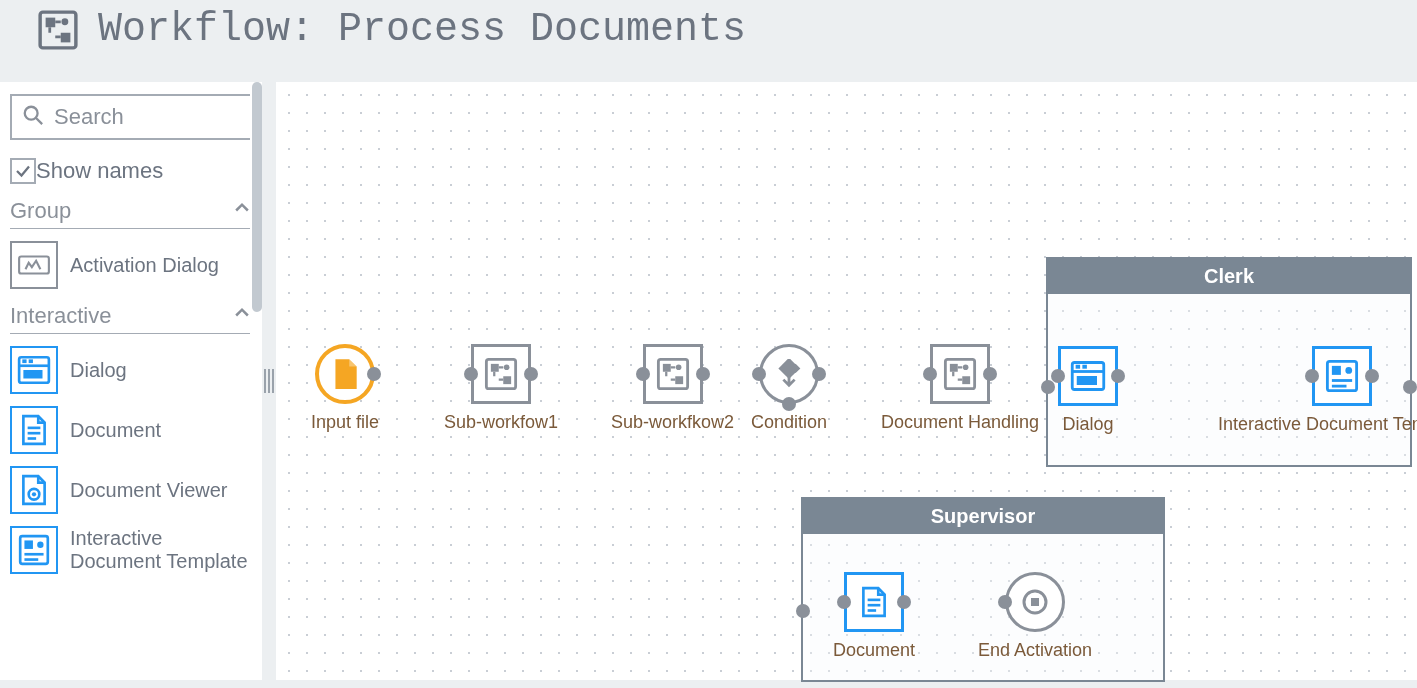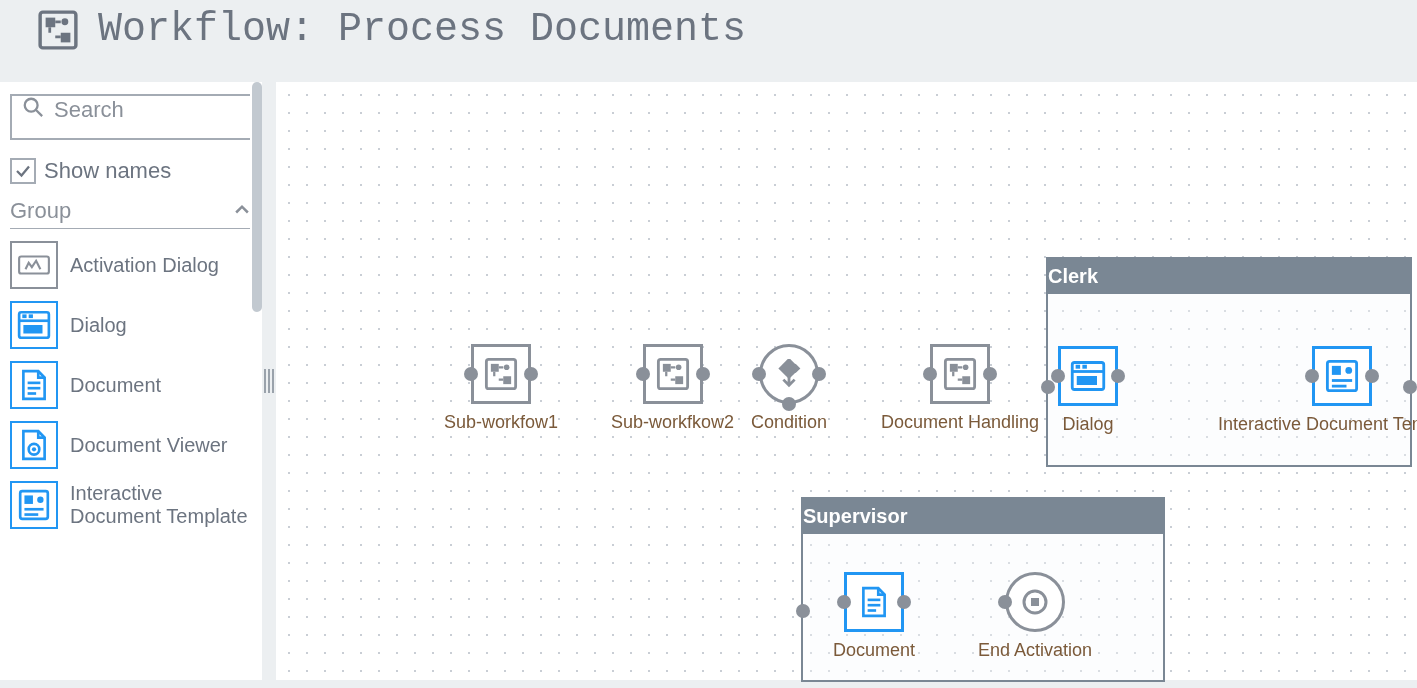--- a/index.html
+++ b/index.html
@@ -19,28 +19,28 @@
   
   .header{display:flex;align-items:center;gap:18px;padding:8px 36px 30px 36px;}
   .header-icon{color:var(--gray1);flex:0 0 auto;}
   .header-title{font-size:40px;font-weight:300;color:var(--gray1);line-height:1;font-family:Liberation Mono, monospace;}
   
   .body{display:flex;height:calc(100% - 90px);}
   .sidebar-wrap{position:relative;width:262px;flex:0 0 262px;}
   .sidebar{position:absolute;inset:0;background:#fff;padding:12px 10px 6px 10px;}
   .sidebar-scroll-track{position:absolute;right:0;top:0;bottom:0;width:12px;background:#fff;}
   .sidebar-scroll-thumb{position:absolute;right:0;top:0;width:10px;height:230px;background:#c2c9d0;border-radius:5px;}
-  .search-box{display:flex;align-items:flex-start;border:2px solid var(--gray-border);height:46px;padding:0 10px;color:var(--gray2);gap:8px;background:#fff;}
+  .search-box{display:flex;align-items:center;border:2px solid var(--gray-border);height:46px;padding:0 10px;color:var(--gray2);gap:8px;background:#fff;}
   .search-input{border:none;outline:none;font-size:22px;color:var(--gray2);width:100%;background:transparent;}
   .search-input::placeholder{color:var(--gray2);}
-  .checkbox-row{display:flex;align-items:center;gap:8px;margin-top:18px;}
+  .checkbox-row{display:flex;align-items:center;margin-top:18px;}
   .checkbox{width:26px;height:26px;border:2px solid var(--gray-border);display:flex;align-items:center;justify-content:center;color:var(--gray1);flex:0 0 auto;background:#fff;}
   .checkbox svg{display:block;}
   .checkbox-label{font-size:22px;color:var(--gray1);line-height:1.2;}
-  .section-head{display:flex;align-items:flex-end;justify-content:space-between;border-bottom:1px solid var(--gray-border);margin-top:14px;padding-bottom:4px;cursor:pointer;}
+  .section-head{display:flex;align-items:flex-start;justify-content:space-between;border-bottom:1px solid var(--gray-border);margin-top:14px;padding-bottom:4px;cursor:pointer;}
   .section-title{font-size:22px;color:var(--gray2);}
   .section-caret{color:var(--gray2);}
   .palette-item{display:flex;align-items:center;gap:12px;margin-top:12px;cursor:grab;}
   .pi-icon{width:48px;height:48px;border:2px solid;display:flex;align-items:center;justify-content:center;flex:0 0 auto;}
   .pi-icon.gray{border-color:var(--gray2);color:var(--gray2);}
   .pi-icon.blue{border-color:var(--blue);color:var(--blue);}
   .pi-label{font-size:20px;color:var(--gray1);line-height:1.15;}
   
   .splitter{width:14px;flex:0 0 14px;position:relative;background:transparent;display:flex;align-items:center;justify-content:center;}
   .splitter-lines{display:flex;gap:2px;}
@@ -57,21 +57,21 @@
   .node-icon.blue{border-color:var(--blue);color:var(--blue);}
   .node-icon.circle{border-radius:50%;}
   .node-icon.orange-circle{border:4px solid var(--orange);border-radius:50%;color:#fff;}
   .node-label{margin-top:8px;font-size:18px;color:var(--label-brown);white-space:nowrap;}
   .port{position:absolute;width:14px;height:14px;background:var(--gray2);border-radius:50%;}
   .port.left{left:-10px;top:50%;transform:translateY(-50%);}
   .port.right{right:-10px;top:50%;transform:translateY(-50%);}
   .port.bottom{bottom:-10px;left:50%;transform:translateX(-50%);}
   
   .group-box{position:absolute;border:2px solid var(--slate);background:rgba(247,249,251,.35);}
-  .group-title{background:var(--slate);color:#fff;text-align:left;font-size:20px;font-weight:600;padding:6px 0;}
+  .group-title{background:var(--slate);color:#fff;text-align:center;font-size:20px;font-weight:600;padding:6px 0;}
   .group-body{position:relative;}
   .group-port{position:absolute;width:14px;height:14px;background:var(--gray2);border-radius:50%;}
   svg.overlay{position:absolute;inset:0;pointer-events:none;}
   
   .pi-icon svg,.node-icon svg,.header-icon svg{display:block;}
 </style>
 </head>
 <body>
 
 <svg width="0" height="0" style="position:absolute">
@@ -177,20 +177,28 @@
         </div>
         <div class="palette-item">
           <span class="pi-icon gray">
             <svg width="34" height="34" viewBox="0 0 32 32">
                 <use href="#ic-activation"></use>
               </svg>
           </span>
           <span class="pi-label">Activation Dialog</span>
         </div>
 
+        <div class="section-head">
+          <span class="section-title">Interactive</span>
+          <span class="section-caret">
+            <svg width="20" height="20" viewBox="0 0 24 24" fill="none" stroke="currentColor" stroke-width="3">
+                <polyline points="5 15 12 8 19 15"></polyline>
+              </svg>
+          </span>
+        </div>
         <div class="palette-item">
           <span class="pi-icon blue">
               <svg width="34" height="34" viewBox="0 0 32 32">
                 <use href="#ic-dialog"></use>
               </svg>
             </span>
           <span class="pi-label">Dialog</span>
         </div>
         <div class="palette-item">
           <span class="pi-icon blue">
@@ -241,20 +249,29 @@
           <line x1="705" y1="295" x2="768" y2="295"></line>
           <path d="M505 332 V520 H525"></path>
         </g>
         <g stroke="#3a59c7" stroke-width="2" fill="none" marker-end="url(#arrow)">
           <line x1="864" y1="295" x2="950" y2="295"></line>
           <line x1="1034" y1="295" x2="1141" y2="295"></line>
           <line x1="638" y1="520" x2="715" y2="520"></line>
         </g>
       </svg>
 
+      <div class="node" style="left:35px;top:262px">
+        <div class="node-icon orange-circle" style="color:#f5a623">
+          <svg width="34" height="34" viewBox="0 0 32 32">
+              <use href="#ic-file"></use>
+            </svg>
+          <span class="port right"></span>
+        </div>
+        <span class="node-label">Input file</span>
+      </div>
 
       <div class="node" style="left:168px;top:262px">
         <div class="node-icon gray">
           <svg width="36" height="36" viewBox="0 0 32 32">
               <use href="#ic-workflow"></use>
             </svg>
           <span class="port left"></span>
             <span class="port right"></span>
         </div>
         <span class="node-label">Sub-workfow1</span>

